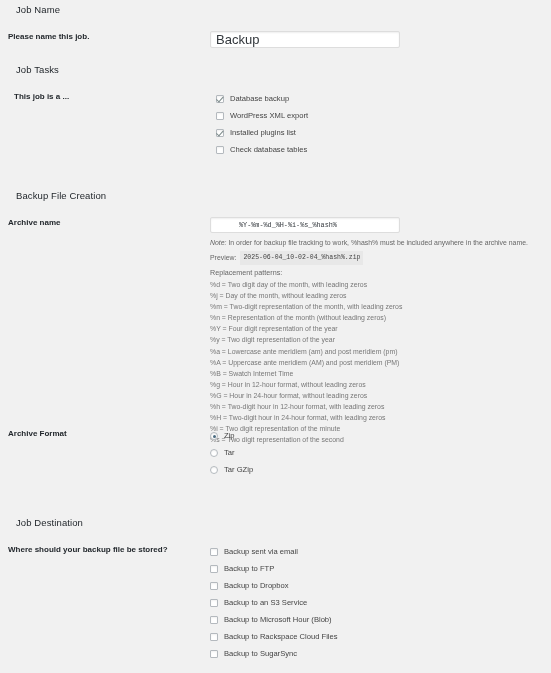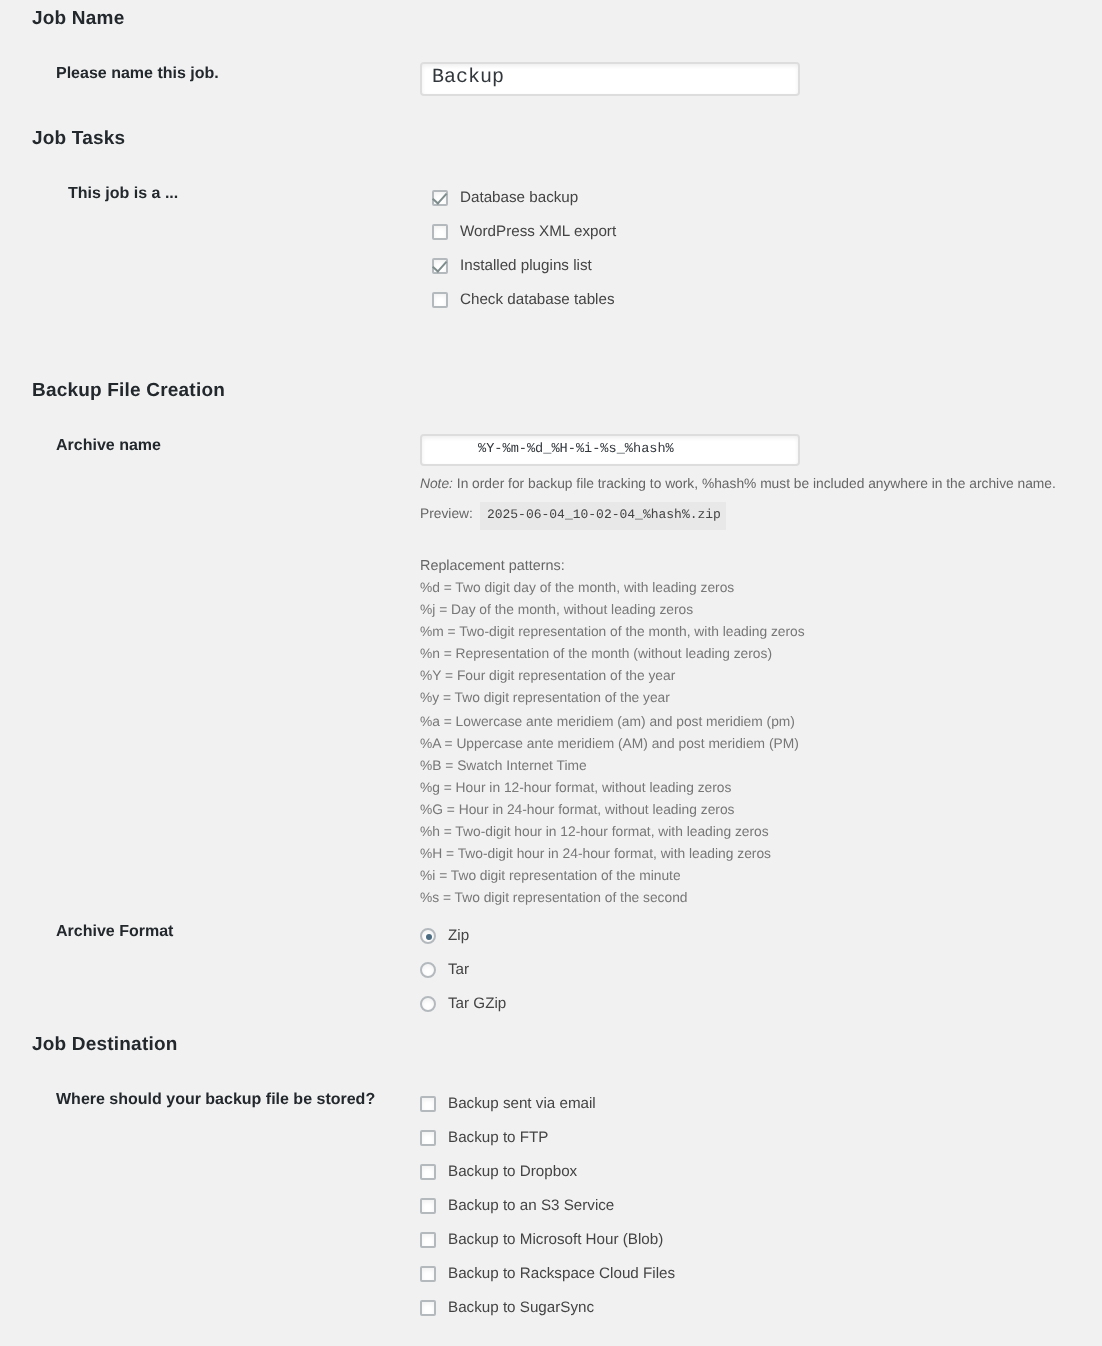--- a/index.html
+++ b/index.html
@@ -17,55 +17,55 @@
   .page {
     position: relative;
     width: 551px;
     height: 673px;
     background: #f1f1f1;
   }
 
   
   .section-title {
     font-size: 9.5px;
-    font-weight: bold;
+    font-weight: normal;
     color: #23282d;
     letter-spacing: 0.1px;
   }
 
   
   .row {
     display: flex;
     align-items: flex-start;
   }
   .row-label {
     width: 200px;
     min-width: 200px;
-    padding-left: 28px;
+    padding-left: 8px;
     box-sizing: border-box;
     font-size: 8px;
     font-weight: bold;
     color: #23282d;
     line-height: 12px;
   }
   .row-field {
     flex: 1;
     padding-left: 10px;
   }
 
   
   .text-input {
     box-sizing: border-box;
     height: 16px;
     background: #ffffff;
     border: 1px solid #ddd;
     border-radius: 2px;
     box-shadow: 0 1px 2px rgba(0,0,0,0.07) inset;
-    font-family: Liberation Mono, monospace;
-    font-size: 10px;
+    font-family: Liberation Sans, sans-serif;
+    font-size: 13px;
     color: #32373c;
     padding: 0 5px;
     display: flex;
     align-items: center;
     white-space: nowrap;
     overflow: hidden;
   }
   .input-jobname { width: 190px; height: 17px; }
   .input-archivename {
     width: 190px;
@@ -163,21 +163,21 @@
     font-size: 6.5px;
     color: #444;
     background: #e8e8e8;
     padding: 1px 3px;
     margin-left: 4px;
   }
   .patterns-head {
     font-size: 7.2px;
     color: #666;
     line-height: 12px;
-    margin-top: 12px;
+    margin-top: 2px;
   }
   .pattern-line {
     font-size: 6.9px;
     color: #777;
     line-height: 11.1px;
     white-space: nowrap;
   }
 </style>
 </head>
 <body>
@@ -250,21 +250,21 @@
           <div class="pattern-line">%g = Hour in 12-hour format, without leading zeros</div>
           <div class="pattern-line">%G = Hour in 24-hour format, without leading zeros</div>
           <div class="pattern-line">%h = Two-digit hour in 12-hour format, with leading zeros</div>
           <div class="pattern-line">%H = Two-digit hour in 24-hour format, with leading zeros</div>
           <div class="pattern-line">%i = Two digit representation of the minute</div>
           <div class="pattern-line">%s = Two digit representation of the second</div>
         </div>
     </div>
   </div>
 
-  <div class="row" style="position:absolute; left:0; top:460px; width:551px;">
+  <div class="row" style="position:absolute; left:0; top:428px; width:551px;">
     <div class="row-label">Archive Format</div>
     <div class="row-field">
       <div class="opt-list" id="archive-format-list">
           <div class="opt">
             <span class="radio selected"></span>
             <span class="opt-label">Zip</span>
           </div>
           <div class="opt">
             <span class="radio"></span>
             <span class="opt-label">Tar</span>

